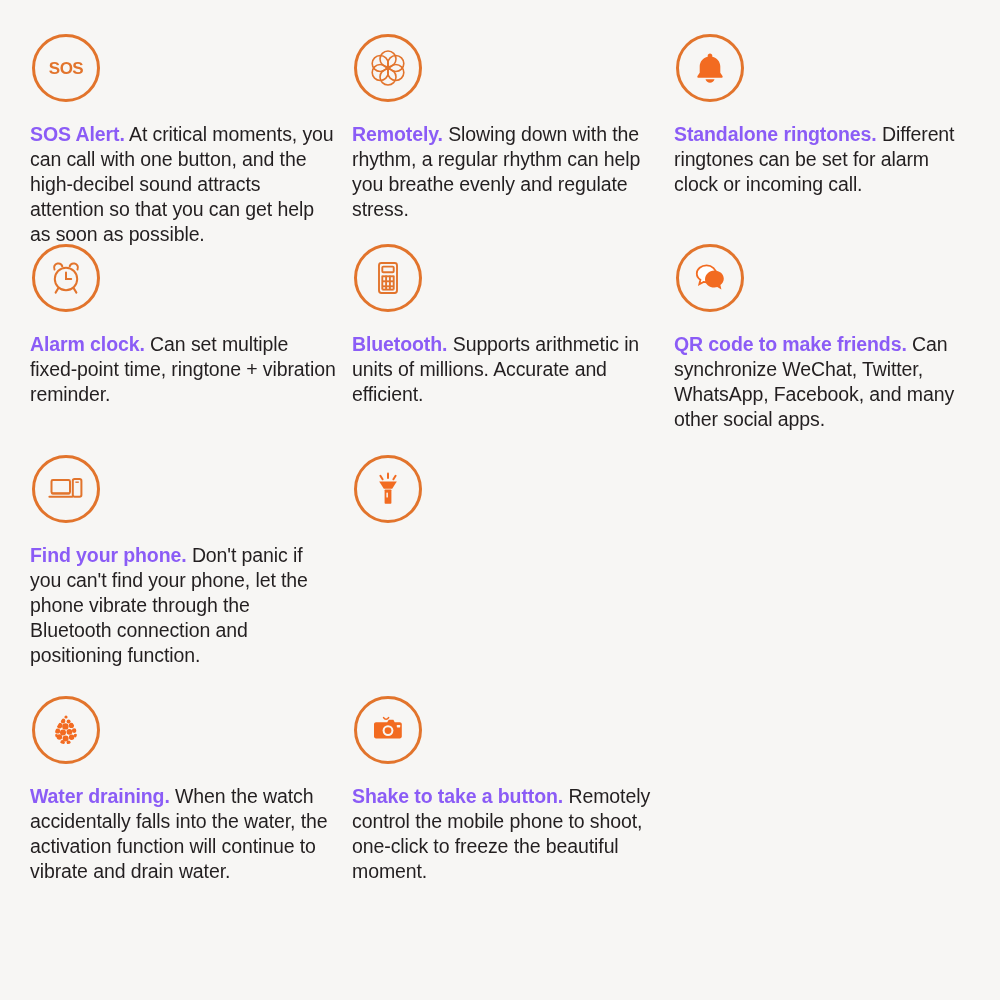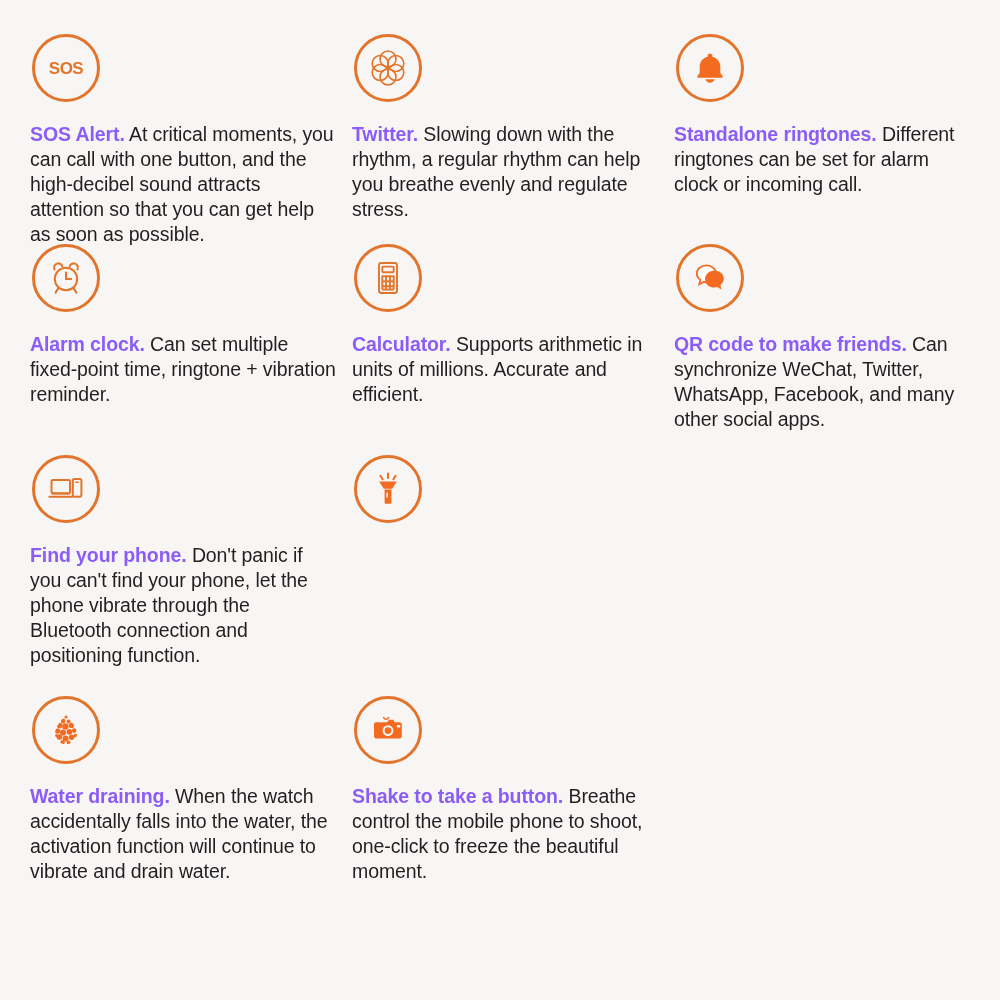--- a/index.html
+++ b/index.html
@@ -101,21 +101,21 @@
             <ellipse cx="23" cy="14" rx="8" ry="8"></ellipse>
             <ellipse cx="30.8" cy="18.5" rx="8" ry="8"></ellipse>
             <ellipse cx="30.8" cy="27.5" rx="8" ry="8"></ellipse>
             <ellipse cx="23" cy="32" rx="8" ry="8"></ellipse>
             <ellipse cx="15.2" cy="27.5" rx="8" ry="8"></ellipse>
             <ellipse cx="15.2" cy="18.5" rx="8" ry="8"></ellipse>
           </g>
         </svg>
       </div>
       <div class="feature-text">
-        <span class="feature-title">Twitter.</span><span> Slowing down with the rhythm, a regular rhythm can help you breathe evenly and regulate stress.</span>
+        <span class="feature-title">Remotely.</span><span> Slowing down with the rhythm, a regular rhythm can help you breathe evenly and regulate stress.</span>
       </div>
     </div>
 
     <div class="cell col-2">
       <div class="icon-badge">
         <svg width="44" height="44" viewBox="0 0 44 44" aria-hidden="true">
           <path d="M22 7.5c1.3 0 2.3 1 2.3 2.2v1.1c4.6 1 8 5 8 9.8v6.1l2.2 3.2c.5.8-.05 1.8-1 1.8H10.5c-.95 0-1.5-1-1-1.8l2.2-3.2v-6.1c0-4.8 3.4-8.8 8-9.8V9.7c0-1.2 1-2.2 2.3-2.2z" fill="#f26b21"></path>
           <path d="M17.5 33.2c0.6 2.2 2.4 3.6 4.5 3.6s3.9-1.4 4.5-3.6z" fill="#f26b21"></path>
         </svg>
       </div>
@@ -153,21 +153,21 @@
             <line x1="16.3" y1="30.3" x2="27.7" y2="30.3"></line>
             <line x1="16.3" y1="19.6" x2="16.3" y2="33.6"></line>
             <line x1="20.1" y1="19.6" x2="20.1" y2="33.6"></line>
             <line x1="23.9" y1="19.6" x2="23.9" y2="33.6"></line>
             <line x1="27.7" y1="19.6" x2="27.7" y2="33.6"></line>
             <line x1="16.3" y1="33.6" x2="27.7" y2="33.6"></line>
           </g>
         </svg>
       </div>
       <div class="feature-text">
-        <span class="feature-title">Calculator.</span><span> Supports arithmetic in units of millions. Accurate and efficient.</span>
+        <span class="feature-title">Bluetooth.</span><span> Supports arithmetic in units of millions. Accurate and efficient.</span>
       </div>
     </div>
 
     <div class="cell col-2">
       <div class="icon-badge">
         <svg width="44" height="44" viewBox="0 0 44 44" aria-hidden="true">
           <path d="M18.6 9.4c-5.4 0-9.8 3.6-9.8 8.1 0 2.5 1.4 4.8 3.6 6.3l-1.1 4.4 4.3-2.3c1 0.3 2 0.4 3 0.4 5.4 0 9.8-3.6 9.8-8.1s-4.4-8.8-9.8-8.8z" fill="#fff" stroke="#f26b21" stroke-width="1.8"></path>
           <path d="M26.4 14.6c5.2 0 9.4 3.6 9.4 8.1 0 2.5-1.3 4.8-3.4 6.3l1 4.4-4.1-2.3c-0.9 0.3-1.9 0.4-2.9 0.4-5.2 0-9.4-3.6-9.4-8.1s4.2-8.8 9.4-8.8z" fill="#f26b21"></path>
         </svg>
       </div>
@@ -248,20 +248,20 @@
       <div class="icon-badge">
         <svg width="44" height="44" viewBox="0 0 44 44" aria-hidden="true">
           <path d="M17.6 9.6c1.4 2.2 3.6 2.2 5 0" fill="none" stroke="#f26b21" stroke-width="1.6" stroke-linecap="round"></path>
           <path d="M16.6 14.2h4.6l1.6-2.4h4.6l1.3 2.4h5.1c1.1 0 2 0.85 2 1.9v12.4c0 1.05-0.9 1.9-2 1.9H10c-1.1 0-2-0.85-2-1.9V16.1c0-1.05 0.9-1.9 2-1.9z" fill="#f26b21"></path>
           <circle cx="22" cy="22.6" r="5.4" fill="#f7f6f4"></circle>
           <circle cx="22" cy="22.6" r="3.4" fill="#f26b21"></circle>
           <rect x="30.8" y="17" width="3.4" height="2.4" rx="0.6" fill="#f7f6f4"></rect>
         </svg>
       </div>
       <div class="feature-text">
-        <span class="feature-title">Shake to take a button.</span><span> Breathe control the mobile phone to shoot, one-click to freeze the beautiful moment.</span>
+        <span class="feature-title">Shake to take a button.</span><span> Remotely control the mobile phone to shoot, one-click to freeze the beautiful moment.</span>
       </div>
     </div>
 
     <div class="cell col-2 empty"></div>
 
   </div>
 </div>
 
 </body></html>

